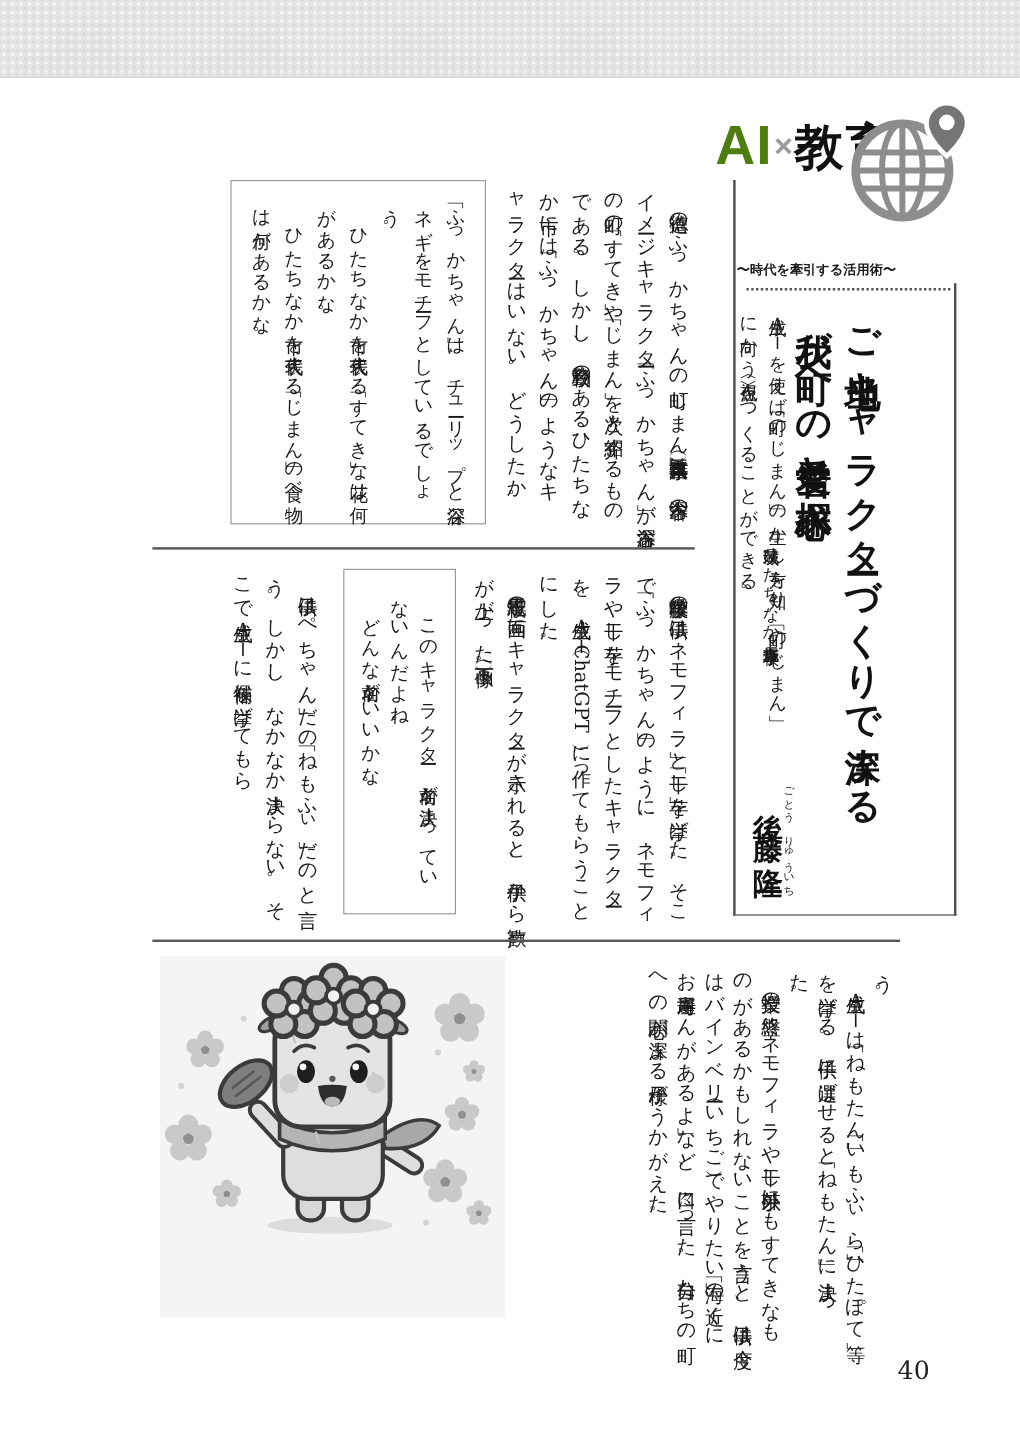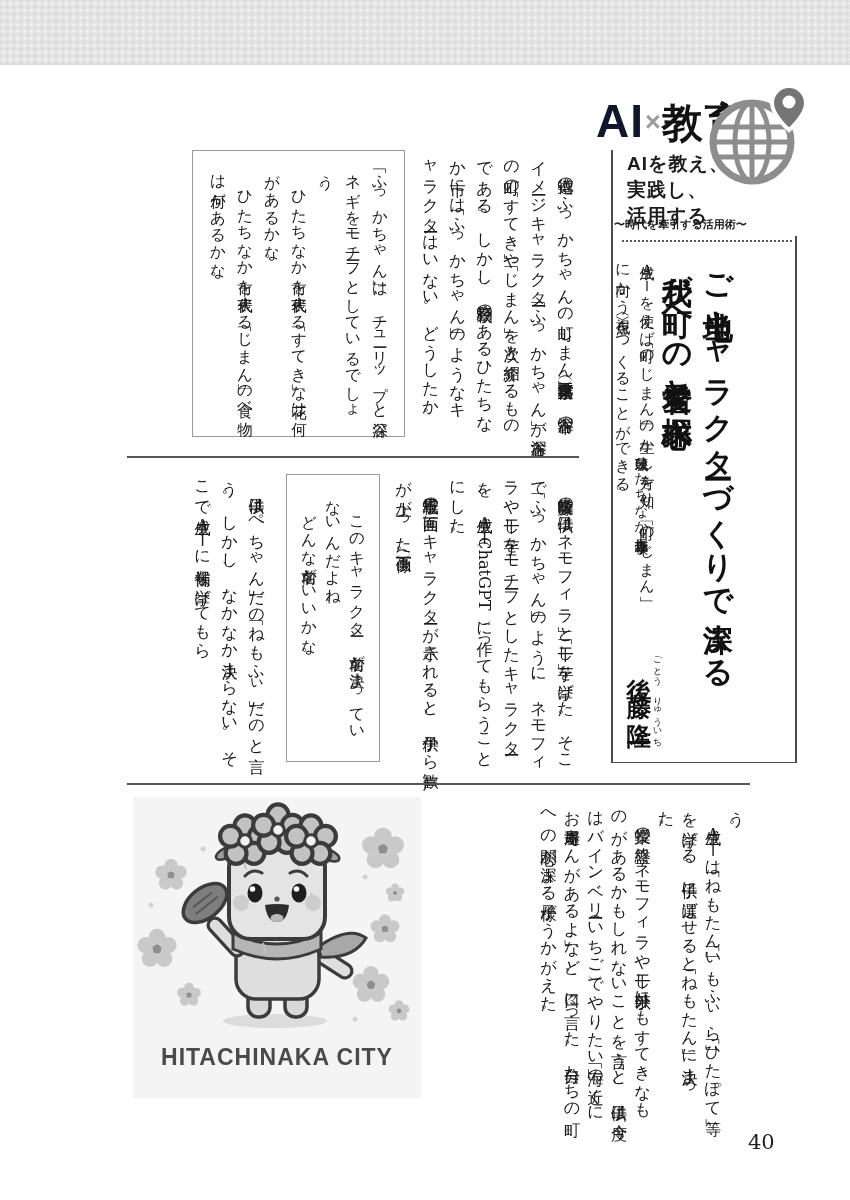--- a/index.html
+++ b/index.html
@@ -8,21 +8,21 @@
 
   
   .top-band{position:absolute;left:0;top:0;width:850px;height:64px;background-color:#e4e4e4;
     background-image:radial-gradient(circle,#f7f7f7 1.1px,transparent 1.3px),
                      radial-gradient(circle,#d7d7d7 1px,transparent 1.2px);
     background-size:7px 7px,7px 7px;background-position:0 0,3.5px 3.5px;
     border-bottom:1px solid #d9d9d9;}
 
   
   .brand{position:absolute;left:596px;top:94px;white-space:nowrap;}
-  .brand .ai{font-family:"Liberation Sans","DejaVu Sans",sans-serif;font-weight:900;font-size:46px;letter-spacing:1px;color:#0f172a;text-align:center;}
+  .brand .ai{font-family:"Liberation Sans","DejaVu Sans",sans-serif;font-weight:900;font-size:46px;letter-spacing:1px;color:#4d7c0f;text-align:center;}
   .brand .x{font-family:"Liberation Sans","DejaVu Sans",sans-serif;font-weight:700;font-size:27px;color:#9b9b9b;vertical-align:6px;margin:0 1px;}
   .brand .kyoiku{font-family:"Liberation Sans","DejaVu Sans",sans-serif;font-weight:900;font-size:41px;color:#111;letter-spacing:2px;}
   .globe{position:absolute;left:702px;top:82px;}
   .tagline{position:absolute;left:627px;top:151px;font-family:"Liberation Sans","DejaVu Sans",sans-serif;
            font-weight:700;font-size:19px;line-height:26px;color:#1c1c1c;letter-spacing:1px;}
   .subtag{position:absolute;left:614px;top:217px;font-family:"Liberation Sans","DejaVu Sans",sans-serif;
           font-weight:700;font-size:11px;color:#1c1c1c;}
   .dotline{position:absolute;left:622px;top:240px;width:170px;height:0;border-top:2px dotted #555;}
 
   
@@ -85,25 +85,20 @@
       <line x1="14" y1="45" x2="86" y2="45" stroke-width="5"></line>
       <line x1="11" y1="60" x2="89" y2="60" stroke-width="5"></line>
       <line x1="14" y1="75" x2="86" y2="75" stroke-width="5"></line>
     </g>
     <g transform="translate(68,2)">
       <path d="M19,2 C9.6,2 2,9.6 2,19 c0,12.5 17,27 17,27 s17,-14.5 17,-27 C36,9.6 28.4,2 19,2 Z" fill="#757575" stroke="#ffffff" stroke-width="4"></path>
       <circle cx="19" cy="18" r="6.5" fill="#ffffff"></circle>
     </g>
   </svg>
 
-  <div class="tagline">
-    <div>AIを教え、</div>
-    <div>実践し、</div>
-    <div>活用する</div>
-  </div>
   <div class="subtag">〜時代を牽引する活用術〜</div>
   <div class="dotline"></div>
 
   <div class="vrule-l"></div>
   <div class="vrule-r"></div>
   <div class="hrule-b"></div>
 
   <section class="title-box">
     <div class="title-flow">
       <h1 class="t1">ご当地キャラクターづくりで深まる</h1>
@@ -213,18 +208,17 @@
           <ellipse cx="166" cy="96" rx="7.5" ry="9.5" fill="#1e1e1e"></ellipse>
           <circle cx="163.5" cy="92" r="2.8" fill="#ffffff"></circle>
           <circle cx="144" cy="102" r="2.6" fill="#555555"></circle>
           <path d="M132,108 Q144,106 156,108 Q154,125 144,125 Q134,125 132,108 Z" fill="#2d2d2d"></path>
           <ellipse cx="144" cy="121" rx="6.5" ry="4" fill="#b9b9b9"></ellipse>
           <circle cx="108" cy="106" r="8" fill="#cdcdcd"></circle>
           <circle cx="180" cy="106" r="8" fill="#cdcdcd"></circle>
         </g>
       </g>
     </svg>
-    <figcaption class="caption">HITACHINAKA CITY</figcaption>
   </figure>
 
   <div class="pagenum">40</div>
 
 </div>
 
 </body></html>

